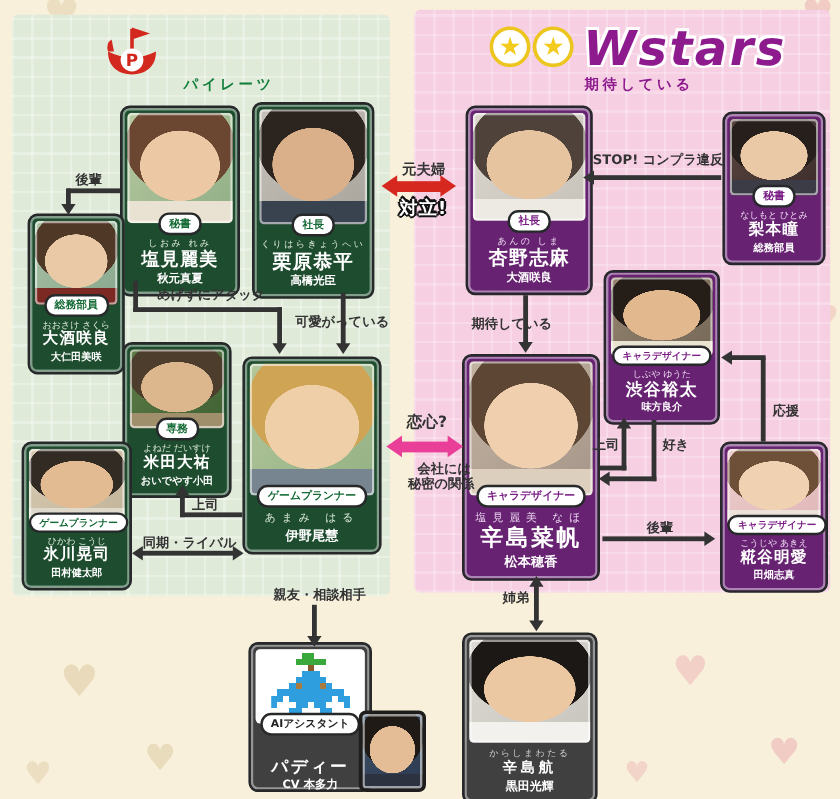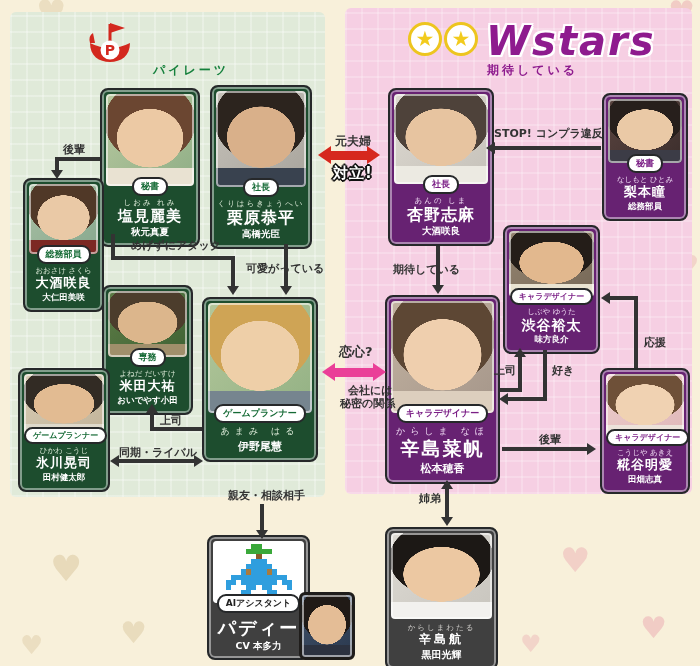--- a/index.html
+++ b/index.html
@@ -194,21 +194,21 @@
     <div class="photo p-shibuya" style="height:66px;"></div>
     <div class="badge tp" style="font-size:8px">キャラデザイナー</div>
     <div class="furi" style="letter-spacing:0">しぶや ゆうた</div>
     <div class="cname" style="font-size:14px">渋谷裕太</div>
     <div class="actor" style="font-size:8.5px">味方良介</div>
   </div>
 
   <div class="card p big" style="left:385px;top:295px;width:115px;">
     <div class="photo p-naho" style="height:112px;"></div>
     <div class="badge tp">キャラデザイナー</div>
-    <div class="furi">からしま なほ</div>
+    <div class="furi">塩見麗美 なほ</div>
     <div class="cname">辛島菜帆</div>
     <div class="actor">松本穂香</div>
   </div>
 
   <div class="card p sm" style="left:600px;top:368px;width:90px;">
     <div class="photo p-koujiya" style="height:64px;"></div>
     <div class="badge tp" style="font-size:8px">キャラデザイナー</div>
     <div class="furi" style="letter-spacing:0">こうじや あきえ</div>
     <div class="cname">糀谷明愛</div>
     <div class="actor" style="font-size:8.5px">田畑志真</div>
@@ -243,21 +243,21 @@
           <rect x="3" y="9" width="2" height="1"></rect>
             <rect x="8" y="9" width="2" height="1"></rect>
           <rect x="2" y="10" width="2" height="1"></rect>
             <rect x="9" y="10" width="2" height="1"></rect>
         </g>
         <rect x="4" y="5" width="1" height="1" fill="#a97b3e"></rect>
         <rect x="8" y="5" width="1" height="1" fill="#a97b3e"></rect>
       </svg>
     </div>
     <div class="badge tk">AIアシスタント</div>
-    <div class="cname" style="font-size:18px;letter-spacing:2px;margin-top:5px">パディー</div>
+    <div class="cname" style="font-size:14px;letter-spacing:2px;margin-top:18px">パディー</div>
     <div class="actor">CV 本多力</div>
   </div>
   <div class="inset photo p-honda" style="left:299px;top:592px;width:50px;height:62px;"></div>
 
   <div class="card k" style="left:385px;top:527px;width:113px;">
     <div class="photo p-wataru" style="height:86px;"></div>
     <div class="furi" style="letter-spacing:2px;margin-top:4px">からしまわたる</div>
     <div class="cname" style="font-size:12px;letter-spacing:3px">辛島航</div>
     <div class="actor" style="font-size:10px">黒田光輝</div>
   </div>

